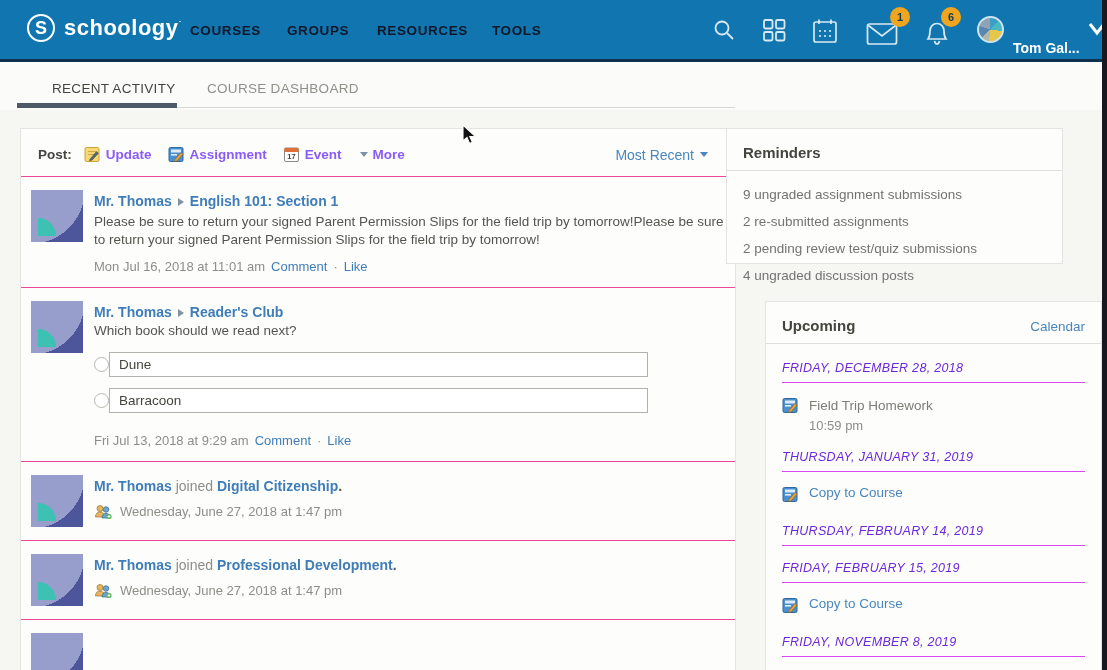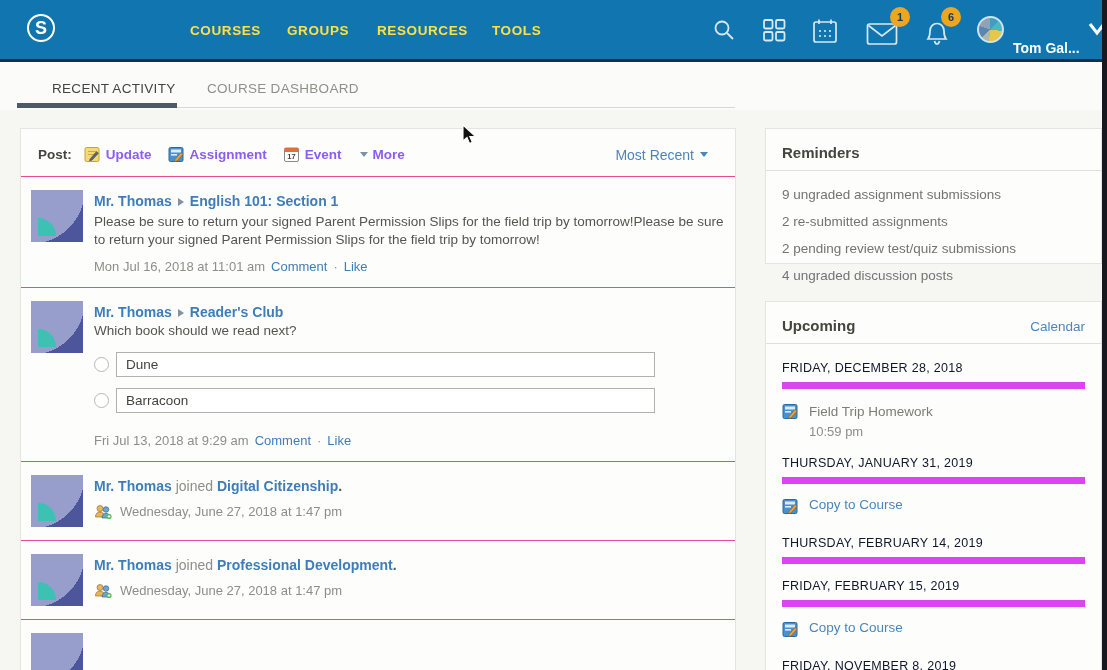--- a/index.html
+++ b/index.html
@@ -9,21 +9,21 @@
     -webkit-font-smoothing:antialiased;
   }
   a{text-decoration:none;cursor:pointer;}
 
   
   .navbar{position:absolute;top:0;left:0;width:1107px;height:59px;background:#1176af;border-bottom:3px solid #10304d;}
   .logo{position:absolute;left:27px;top:14px;display:flex;align-items:center;color:#fff;}
   .logo-circle{width:28px;height:28px;border:2.5px solid #fff;border-radius:50%;display:flex;align-items:center;justify-content:center;font-size:18px;font-weight:bold;box-sizing:border-box;}
   .logo-text{font-size:22px;font-weight:bold;margin-left:9px;letter-spacing:.5px;}
   .logo-tm{font-size:9px;vertical-align:top;line-height:20px;}
-  .nav-item{position:absolute;top:23px;color:#fde047;font-size:13.5px;font-weight:bold;letter-spacing:.6px;cursor:pointer;}
+  .nav-item{position:absolute;top:23px;color:#0f172a;font-size:13.5px;font-weight:bold;letter-spacing:.6px;cursor:pointer;}
   .nav-courses{left:190px}.nav-groups{left:287px}.nav-resources{left:377px}.nav-tools{left:492px}
   .nav-ico{position:absolute;top:18px;cursor:pointer;}
   .badge{position:absolute;width:20px;height:20px;border-radius:50%;background:#efa51d;color:#173a58;
          font-size:11px;font-weight:bold;display:flex;align-items:center;justify-content:center;}
   .nav-avatar{position:absolute;left:977px;top:16px;width:27px;height:27px;border-radius:50%;
       border:2px solid #cfe3ef;box-sizing:border-box;
       background:conic-gradient(#3f9ec6 0 12%, #49b8c4 12% 27%, #e5c84b 27% 52%, #b0b9a8 52% 63%, #5b86b0 63% 80%, #8fa3b5 80% 100%);}
   .nav-user{position:absolute;left:1013px;top:40px;color:#fff;font-size:14px;font-weight:bold;cursor:pointer;}
   .nav-chevron{position:absolute;left:1088px;top:22px;cursor:pointer;}
 
@@ -31,21 +31,21 @@
   .tabstrip{position:absolute;top:62px;left:0;width:1102px;height:48px;background:#fbfbf9;}
   .tab{position:absolute;top:19px;font-size:13.5px;letter-spacing:.3px;cursor:pointer;}
   .tab-active{left:52px;color:#45453f;}
   .tab-inactive{left:207px;color:#90908a;}
   .tab-track{position:absolute;top:107px;left:17px;width:718px;height:1px;background:#d8d8d3;}
   .tab-bar{position:absolute;top:103px;left:17px;width:160px;height:5px;background:#4e5a68;}
 
   
   .card{position:absolute;background:#fdfdfc;border:1px solid #e4e4e0;box-sizing:border-box;}
   .feed-card{left:20px;top:128px;width:716px;height:560px;}
-  .rem-card{left:765px;top:128px;width:337px;height:136px;}
+  .rem-card{left:726px;top:128px;width:337px;height:136px;}
   .up-card{left:765px;top:301px;width:337px;height:386px;}
 
   
   .postbar{display:flex;align-items:center;padding:17px 22px 13px 17px;font-size:13.5px;}
   .post-label{font-weight:bold;color:#45453f;margin-right:12px;}
   .post-action{display:flex;align-items:center;margin-right:16px;color:#8b5cf6;font-weight:bold;cursor:pointer;}
   .post-action .ic{margin-right:5px;display:inline-flex;}
   .caret{display:inline-block;width:0;height:0;border-left:4.5px solid transparent;border-right:4.5px solid transparent;border-top:5px solid #7d92a8;margin:0 5px 0 2px;}
   .sort{margin-left:auto;color:#4a86bd;font-size:14px;cursor:pointer;display:flex;align-items:center;}
   .sort .caret{border-top-color:#4a86bd;margin-left:6px;}
@@ -59,47 +59,48 @@
   .feed-title{font-size:14px;font-weight:bold;color:#3f7db8;margin-top:3px;}
   .feed-title .sep-arrow{display:inline-block;width:0;height:0;border-top:4.5px solid transparent;border-bottom:4.5px solid transparent;border-left:6px solid #8093a3;margin:0 6px;}
   .feed-title .plain{color:#8e8e88;font-weight:normal;}
   .feed-title .dot{color:#55554f;}
   .feed-text{font-size:13.5px;color:#55554f;line-height:1.35;margin-top:4px;width:640px;}
   .feed-meta{font-size:13px;color:#8e8e88;margin-top:10px;display:flex;align-items:center;}
   .feed-meta a{color:#3f7db8;margin-left:6px;}
   .feed-meta .mid{margin-left:6px;color:#8e8e88;}
   .poll-row{display:flex;align-items:center;margin-top:11px;}
   .radio{width:15px;height:15px;border:1px solid #b7b7b1;border-radius:50%;background:#fff;box-sizing:border-box;cursor:pointer;}
-  .poll-input{margin-left:7px;width:528px;height:23px;border:1px solid #b2b2ac;background:#fff;font-size:13.5px;color:#44443e;
+  .poll-input{width:528px;height:23px;border:1px solid #b2b2ac;background:#fff;font-size:13.5px;color:#44443e;
               padding:0 0 0 9px;font-family:"Liberation Sans",sans-serif;}
   .joined-meta{}
   .joined-meta .ppl{margin-right:8px;display:inline-flex;}
 
   
   .side-head{font-size:15px;font-weight:bold;color:#45453f;padding:15px 16px 9px 16px;border-bottom:1px solid #e0e0db;display:flex;align-items:baseline;}
   .side-head .cal-link{margin-left:auto;font-size:13.5px;font-weight:normal;color:#4a86bd;cursor:pointer;}
   .rem-list{padding:10px 16px;}
   .rem-link{display:block;color:#737373;font-size:13.5px;padding:6px 0;cursor:pointer;}
   .up-body{padding:2px 16px;}
-  .day-head{font-size:12.5px;color:#0f172a;letter-spacing:.3px;padding:15px 0 7px 0;border-bottom:7px solid #d946ef;}
+  .day-head{font-size:12.5px;color:#6d28d9;letter-spacing:.3px;padding:15px 0 7px 0;border-bottom:1px solid #d946ef;font-style:italic;}
   .up-event{display:flex;margin:13px 0 2px 0;}
   .up-event .ic{margin-right:10px;flex:0 0 auto;margin-top:1px;}
   .up-title{font-size:13.5px;color:#4a86bd;cursor:pointer;}
   .up-title.gray{color:#7d7d76;}
   .up-time{font-size:13px;color:#8e8e88;margin-top:4px;}
 
   .edge-strip{position:absolute;right:0;top:0;width:5px;height:670px;background:#181820;}
   .cursor{position:absolute;left:462px;top:124px;pointer-events:none;}
 </style>
 </head>
 <body>
 
 <div class="navbar">
   <div class="logo">
     <span class="logo-circle">S</span>
+    <span class="logo-text"><span>schoology</span><span class="logo-tm">˙</span></span>
   </div>
   <span class="nav-item nav-courses">COURSES</span>
   <span class="nav-item nav-groups">GROUPS</span>
   <span class="nav-item nav-resources">RESOURCES</span>
   <span class="nav-item nav-tools">TOOLS</span>
 
   <span class="nav-ico" style="left:712px">
     <svg width="24" height="24" viewBox="0 0 24 24" fill="none" stroke="#d9e9f3" stroke-width="1.8">
       <circle cx="10" cy="10" r="6.5"></circle>
         <line x1="15" y1="15" x2="21" y2="21"></line>

